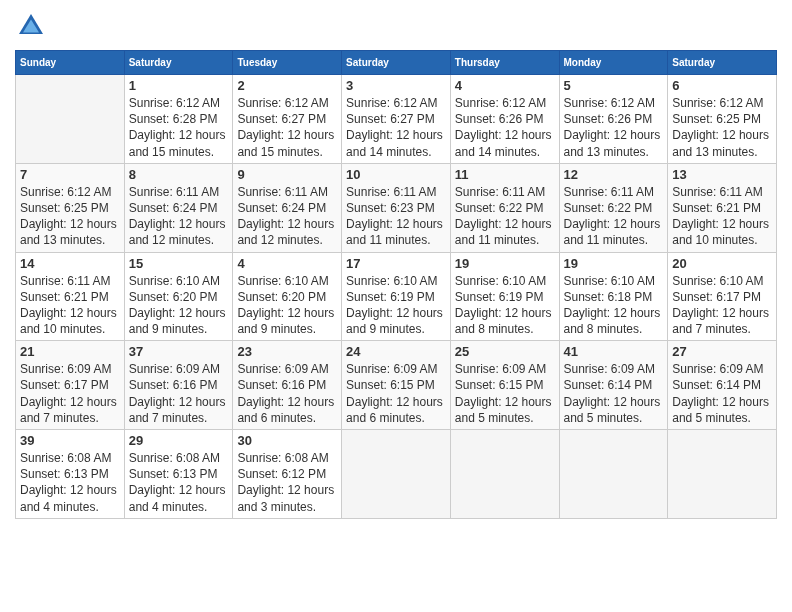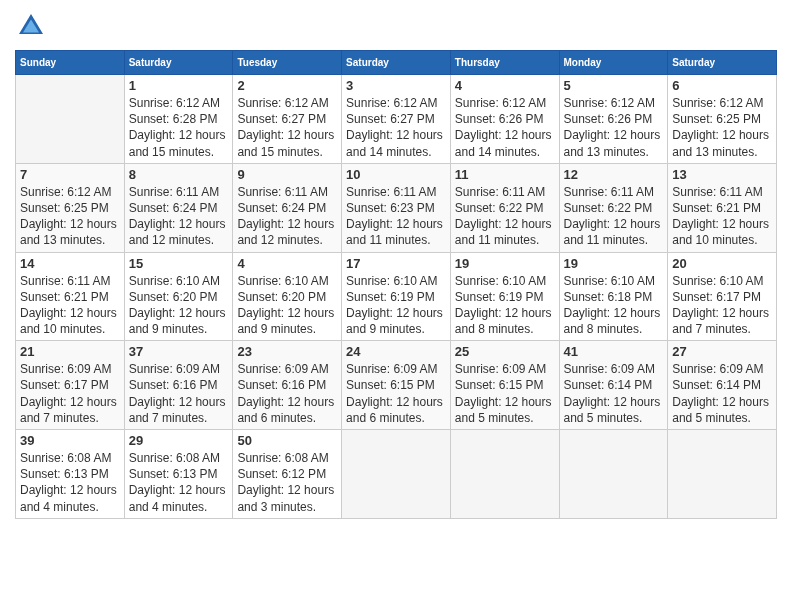--- a/index.html
+++ b/index.html
@@ -338,21 +338,21 @@
 and 4 minutes.</div>
           </td>
           <td>
             <span class="day-number">29</span>
             <div class="day-info" style="white-space: pre-line;">Sunrise: 6:08 AM
 Sunset: 6:13 PM
 Daylight: 12 hours
 and 4 minutes.</div>
           </td>
           <td>
-            <span class="day-number">50</span>
+            <span class="day-number">30</span>
             <div class="day-info" style="white-space: pre-line;">Sunrise: 6:08 AM
 Sunset: 6:12 PM
 Daylight: 12 hours
 and 3 minutes.</div>
           </td>
           <td class="empty-cell"></td>
           <td class="empty-cell"></td>
           <td class="empty-cell"></td>
           <td class="empty-cell"></td>
         </tr>

